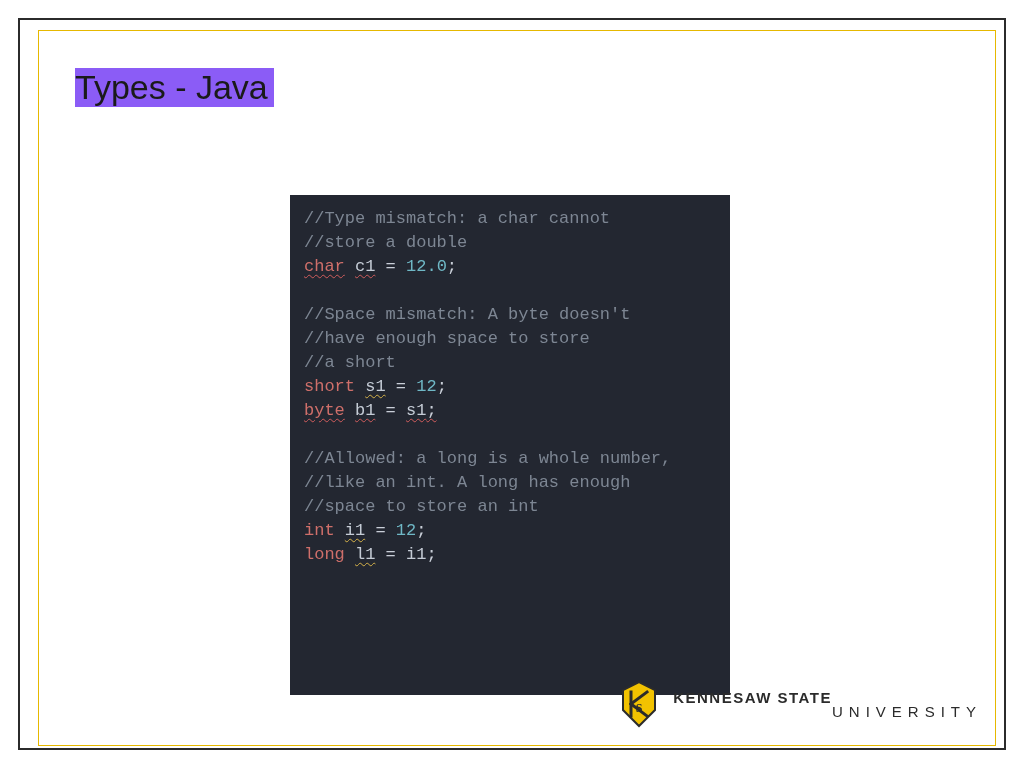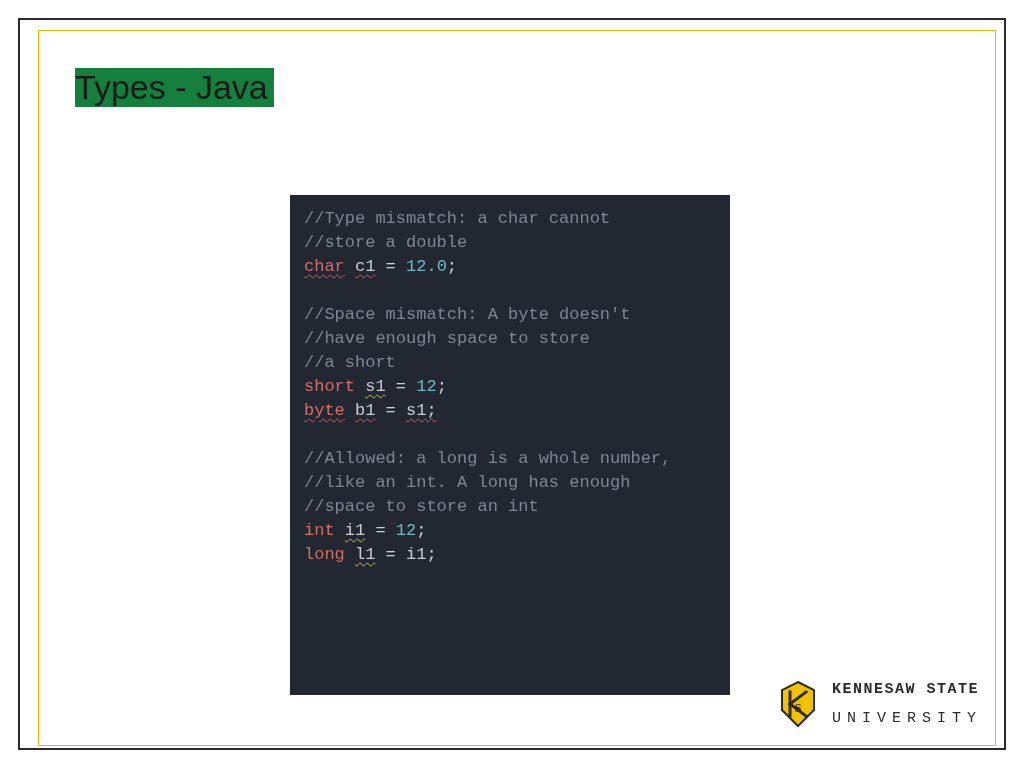--- a/index.html
+++ b/index.html
@@ -17,21 +17,21 @@
     border: 1px solid #e6b800;
   }
 
   .title {
     position: absolute;
     top: 68px;
     left: 75px;
     font-size: 34px;
     font-weight: 400;
     color: #1a1a1a;
-    background: #15803d;
+    background: #8b5cf6;
     padding: 0 6px 0 0;
   }
 
   .code-block {
     position: absolute;
     top: 195px;
     left: 290px;
     width: 440px;
     height: 500px;
     background: #232731;
@@ -58,21 +58,21 @@
     bottom: 40px;
     display: flex;
     align-items: center;
     gap: 10px;
   }
   .logo-mark {
     width: 48px; height: 48px;
     position: relative;
   }
   .logo-mark svg { width: 48px; height: 48px; display: block; }
-  .logo-text { display: flex; flex-direction: column; line-height: 1; font-family: Liberation Mono, monospace; }
+  .logo-text { display: flex; flex-direction: row; line-height: 1; }
   .logo-text .l1 { font-size: 15px; font-weight: 700; letter-spacing: 1.5px; color: #2b2b2b; }
   .logo-text .l2 { font-size: 15px; font-weight: 400; letter-spacing: 6.0px; color: #2b2b2b; margin-top: 14px; }
 </style>
 </head>
 <body>
 
 <div class="outer-frame"></div>
 <div class="inner-frame"></div>
 
 <div class="title">Types - Java</div>

